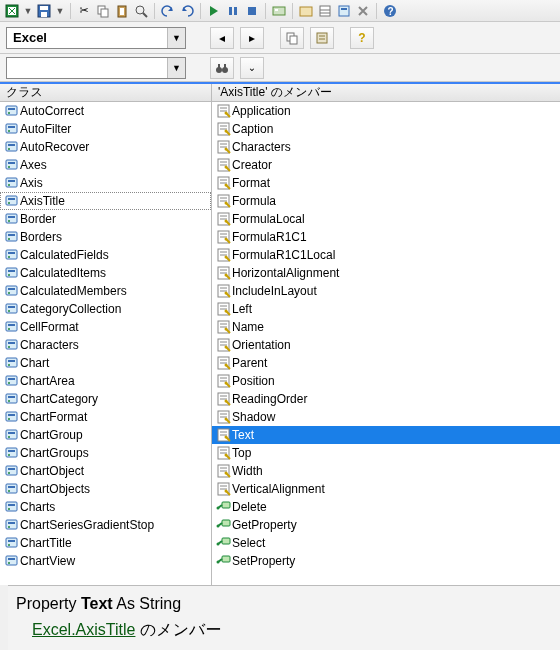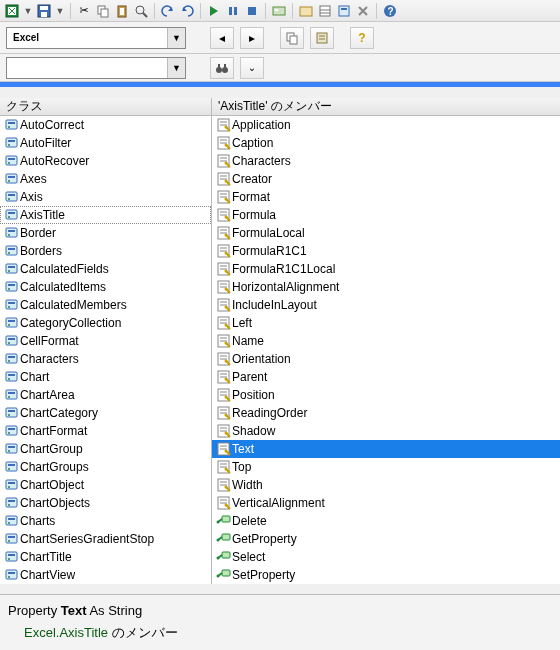--- a/index.html
+++ b/index.html
@@ -50,43 +50,42 @@
   align-items:center;
   padding: 2px 6px;
   gap: 6px;
 }
 .combo {
   display:flex; align-items:center;
   background:#fff; border:1px solid #888;
   height:22px;
 }
 .combo input {
-  border:none; outline:none; font-size:10px; font-weight:bold;
+  border:none; outline:none; font-size:13px; font-weight:bold;
   padding:2px 6px; width:160px;
   font-family: inherit;
 }
 .combo .arrow {
   width:18px; height:20px; background:#e7e7e7; border-left:1px solid #bbb;
   display:flex; align-items:center; justify-content:center; font-size:9px;
 }
 .tbbtn {
   width:24px; height:22px;
   border:1px solid #c9c9c9;
   background:linear-gradient(#fdfdfd,#ececec);
   display:flex; align-items:center; justify-content:center;
   font-size:12px;
 }
 
 
 .main {
   flex:1;
   display:flex;
-  border-top:5px solid #3b82f6;
+  border-top:2px solid #3b82f6;
   overflow:hidden;
-  align-items:center;
 }
 .pane {
   display:flex; flex-direction:column;
   background:#fff;
   overflow:hidden;
 }
 .pane-left { width:212px; border-right:1px solid #bbb;}
 .pane-right { flex:1; }
 .pane-header {
   background:linear-gradient(#f4f4f4,#e4e4e4);
@@ -124,27 +123,28 @@
 
 .scroll::-webkit-scrollbar { width:17px; background:#f0f0f0; }
 .scroll::-webkit-scrollbar-thumb { background:#c9c9c9; border:1px solid #a9a9a9; }
 .scroll::-webkit-scrollbar-button { background:#e4e4e4; height:17px; border:1px solid #a9a9a9;}
 
 
 .descbar {
   border-top:1px solid #bbb;
   background:#f3f3f3;
   padding:6px 8px 8px 8px;
-  font-size:13px;
+  font-size:16px;
   line-height:1.5;
+  margin-left:8px;
 }
 .descbar .line1 { margin-bottom:2px; }
 .descbar .kw { color:#000; }
 .descbar .bold { font-weight:bold; }
-.descbar .link { color:#0a5a12; cursor:pointer; }
+.descbar .link { color:#0a5a12; text-decoration:underline; cursor:pointer; }
 .descbar .member { margin-left:16px; }
 
 
 svg { display:block; }
 </style>
 </head>
 <body>
 
 <div class="topstrip">
   <span class="ico">

